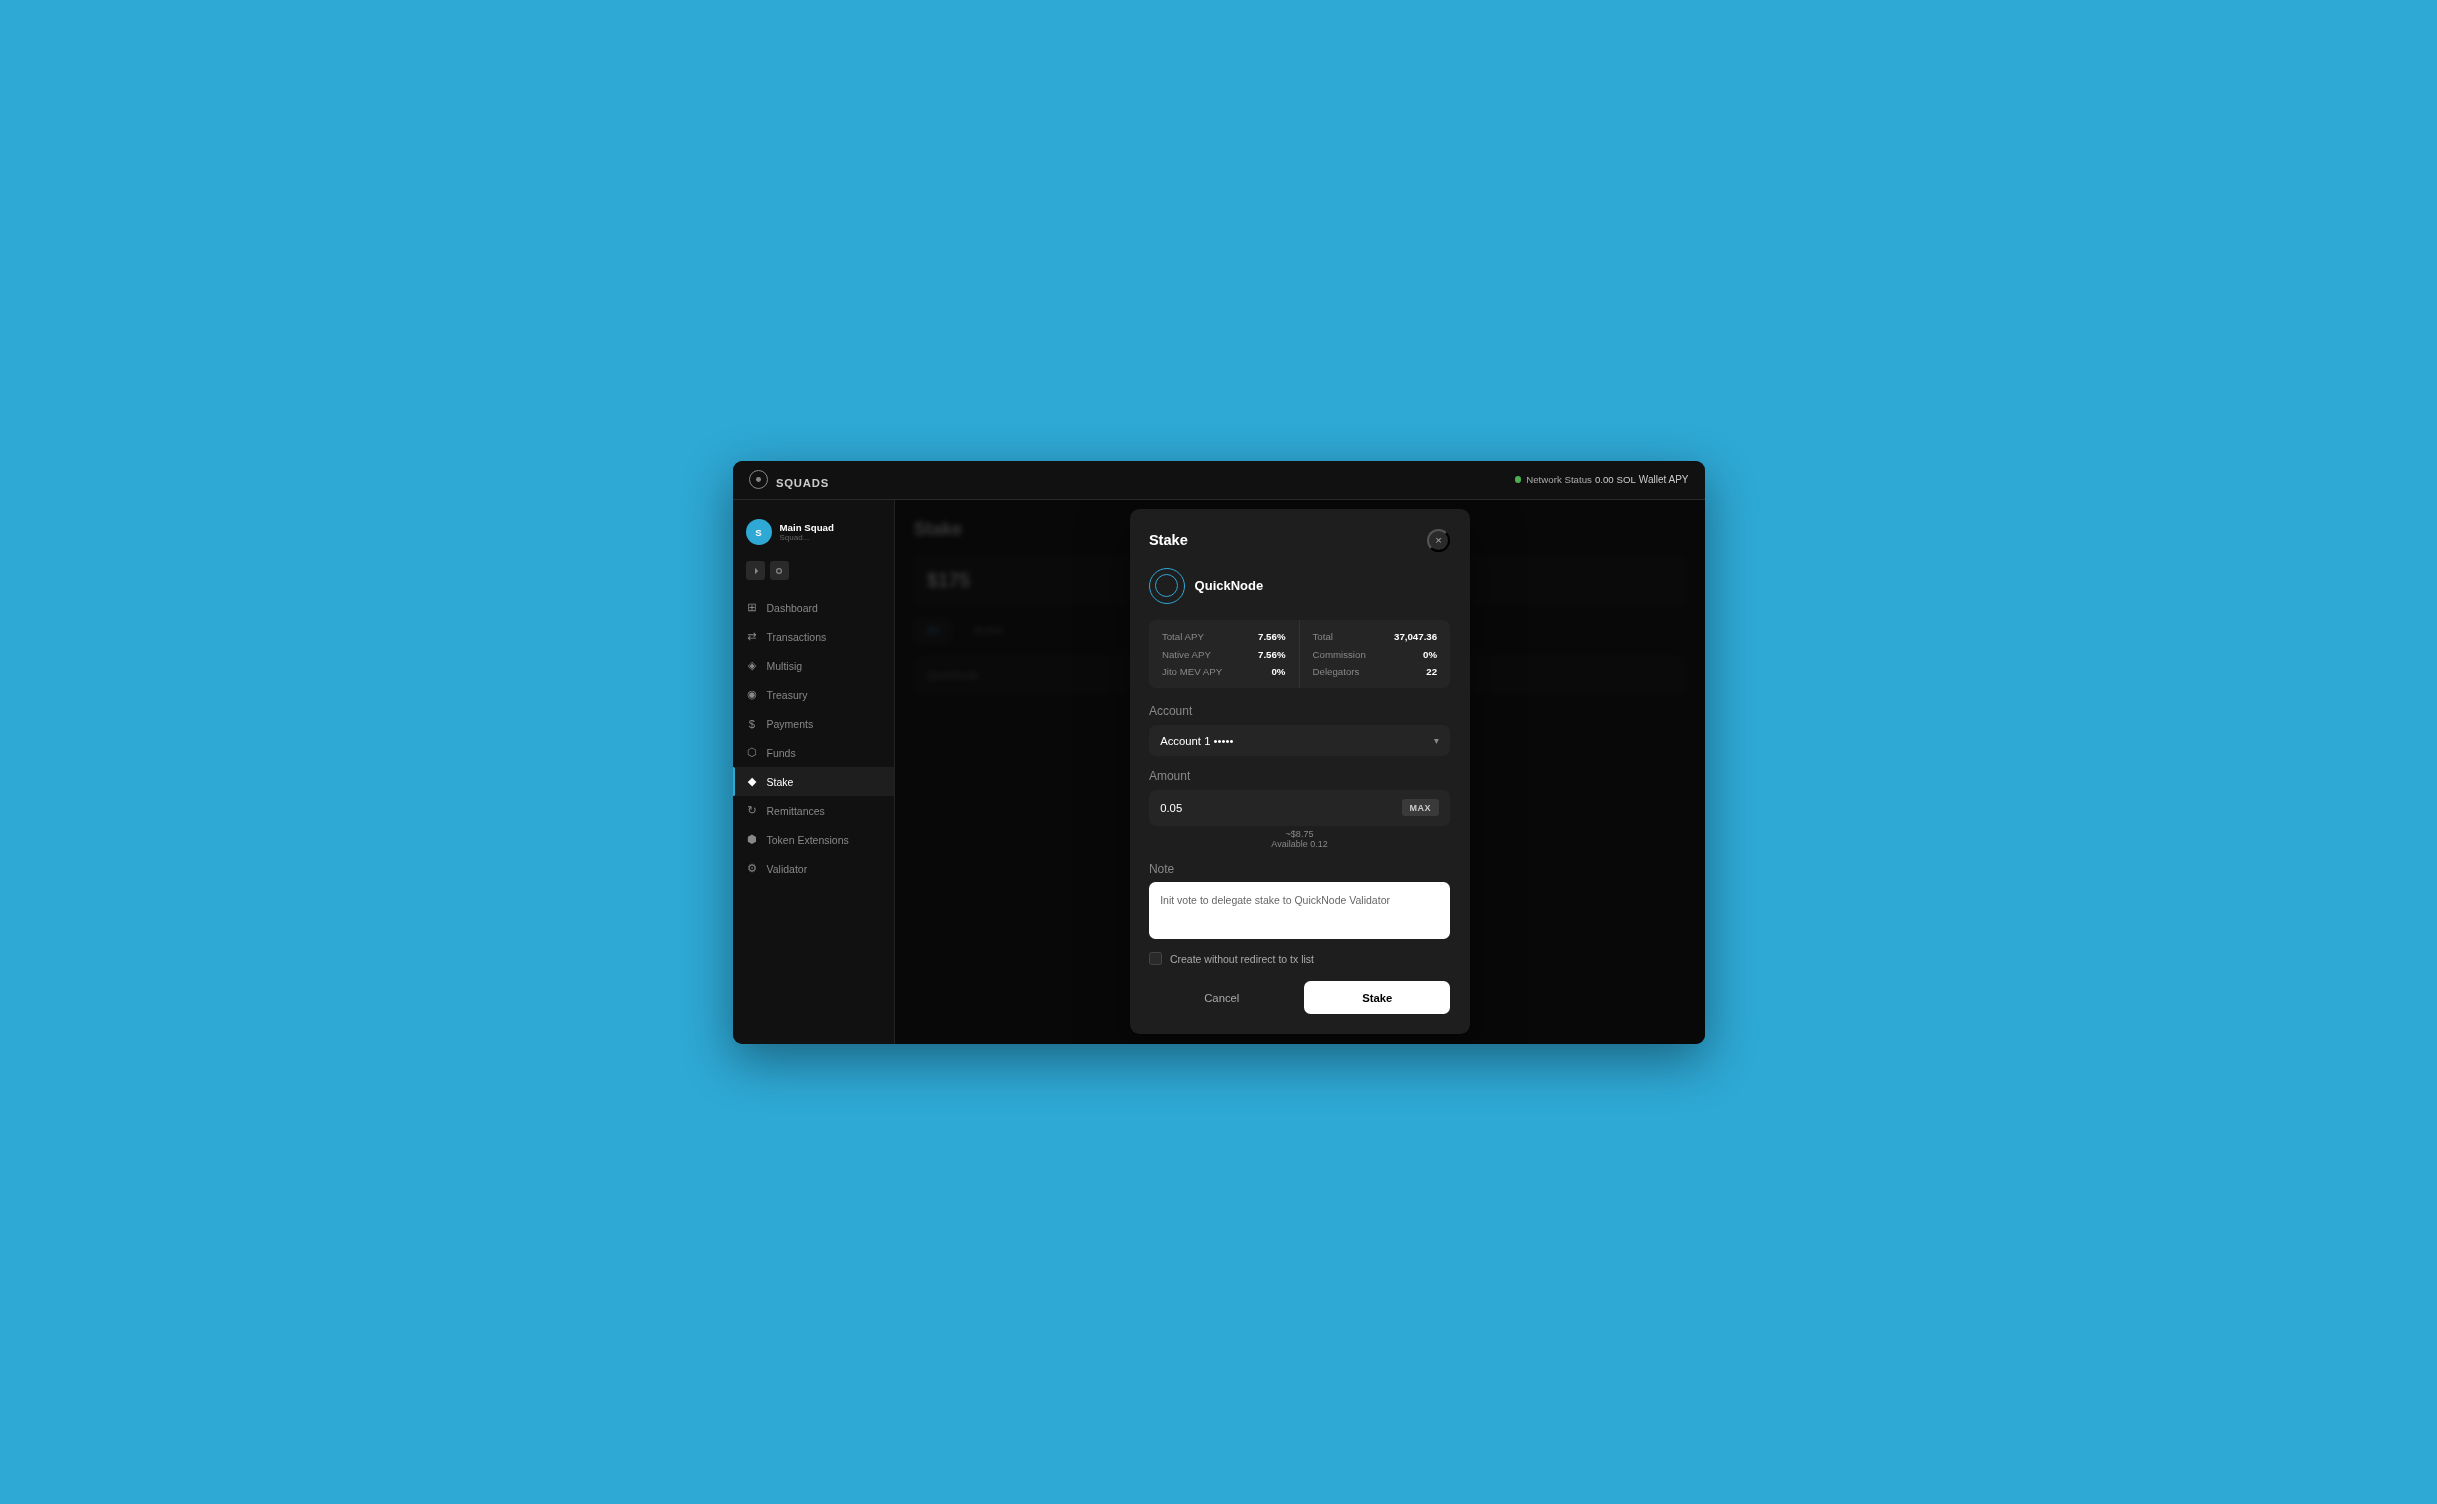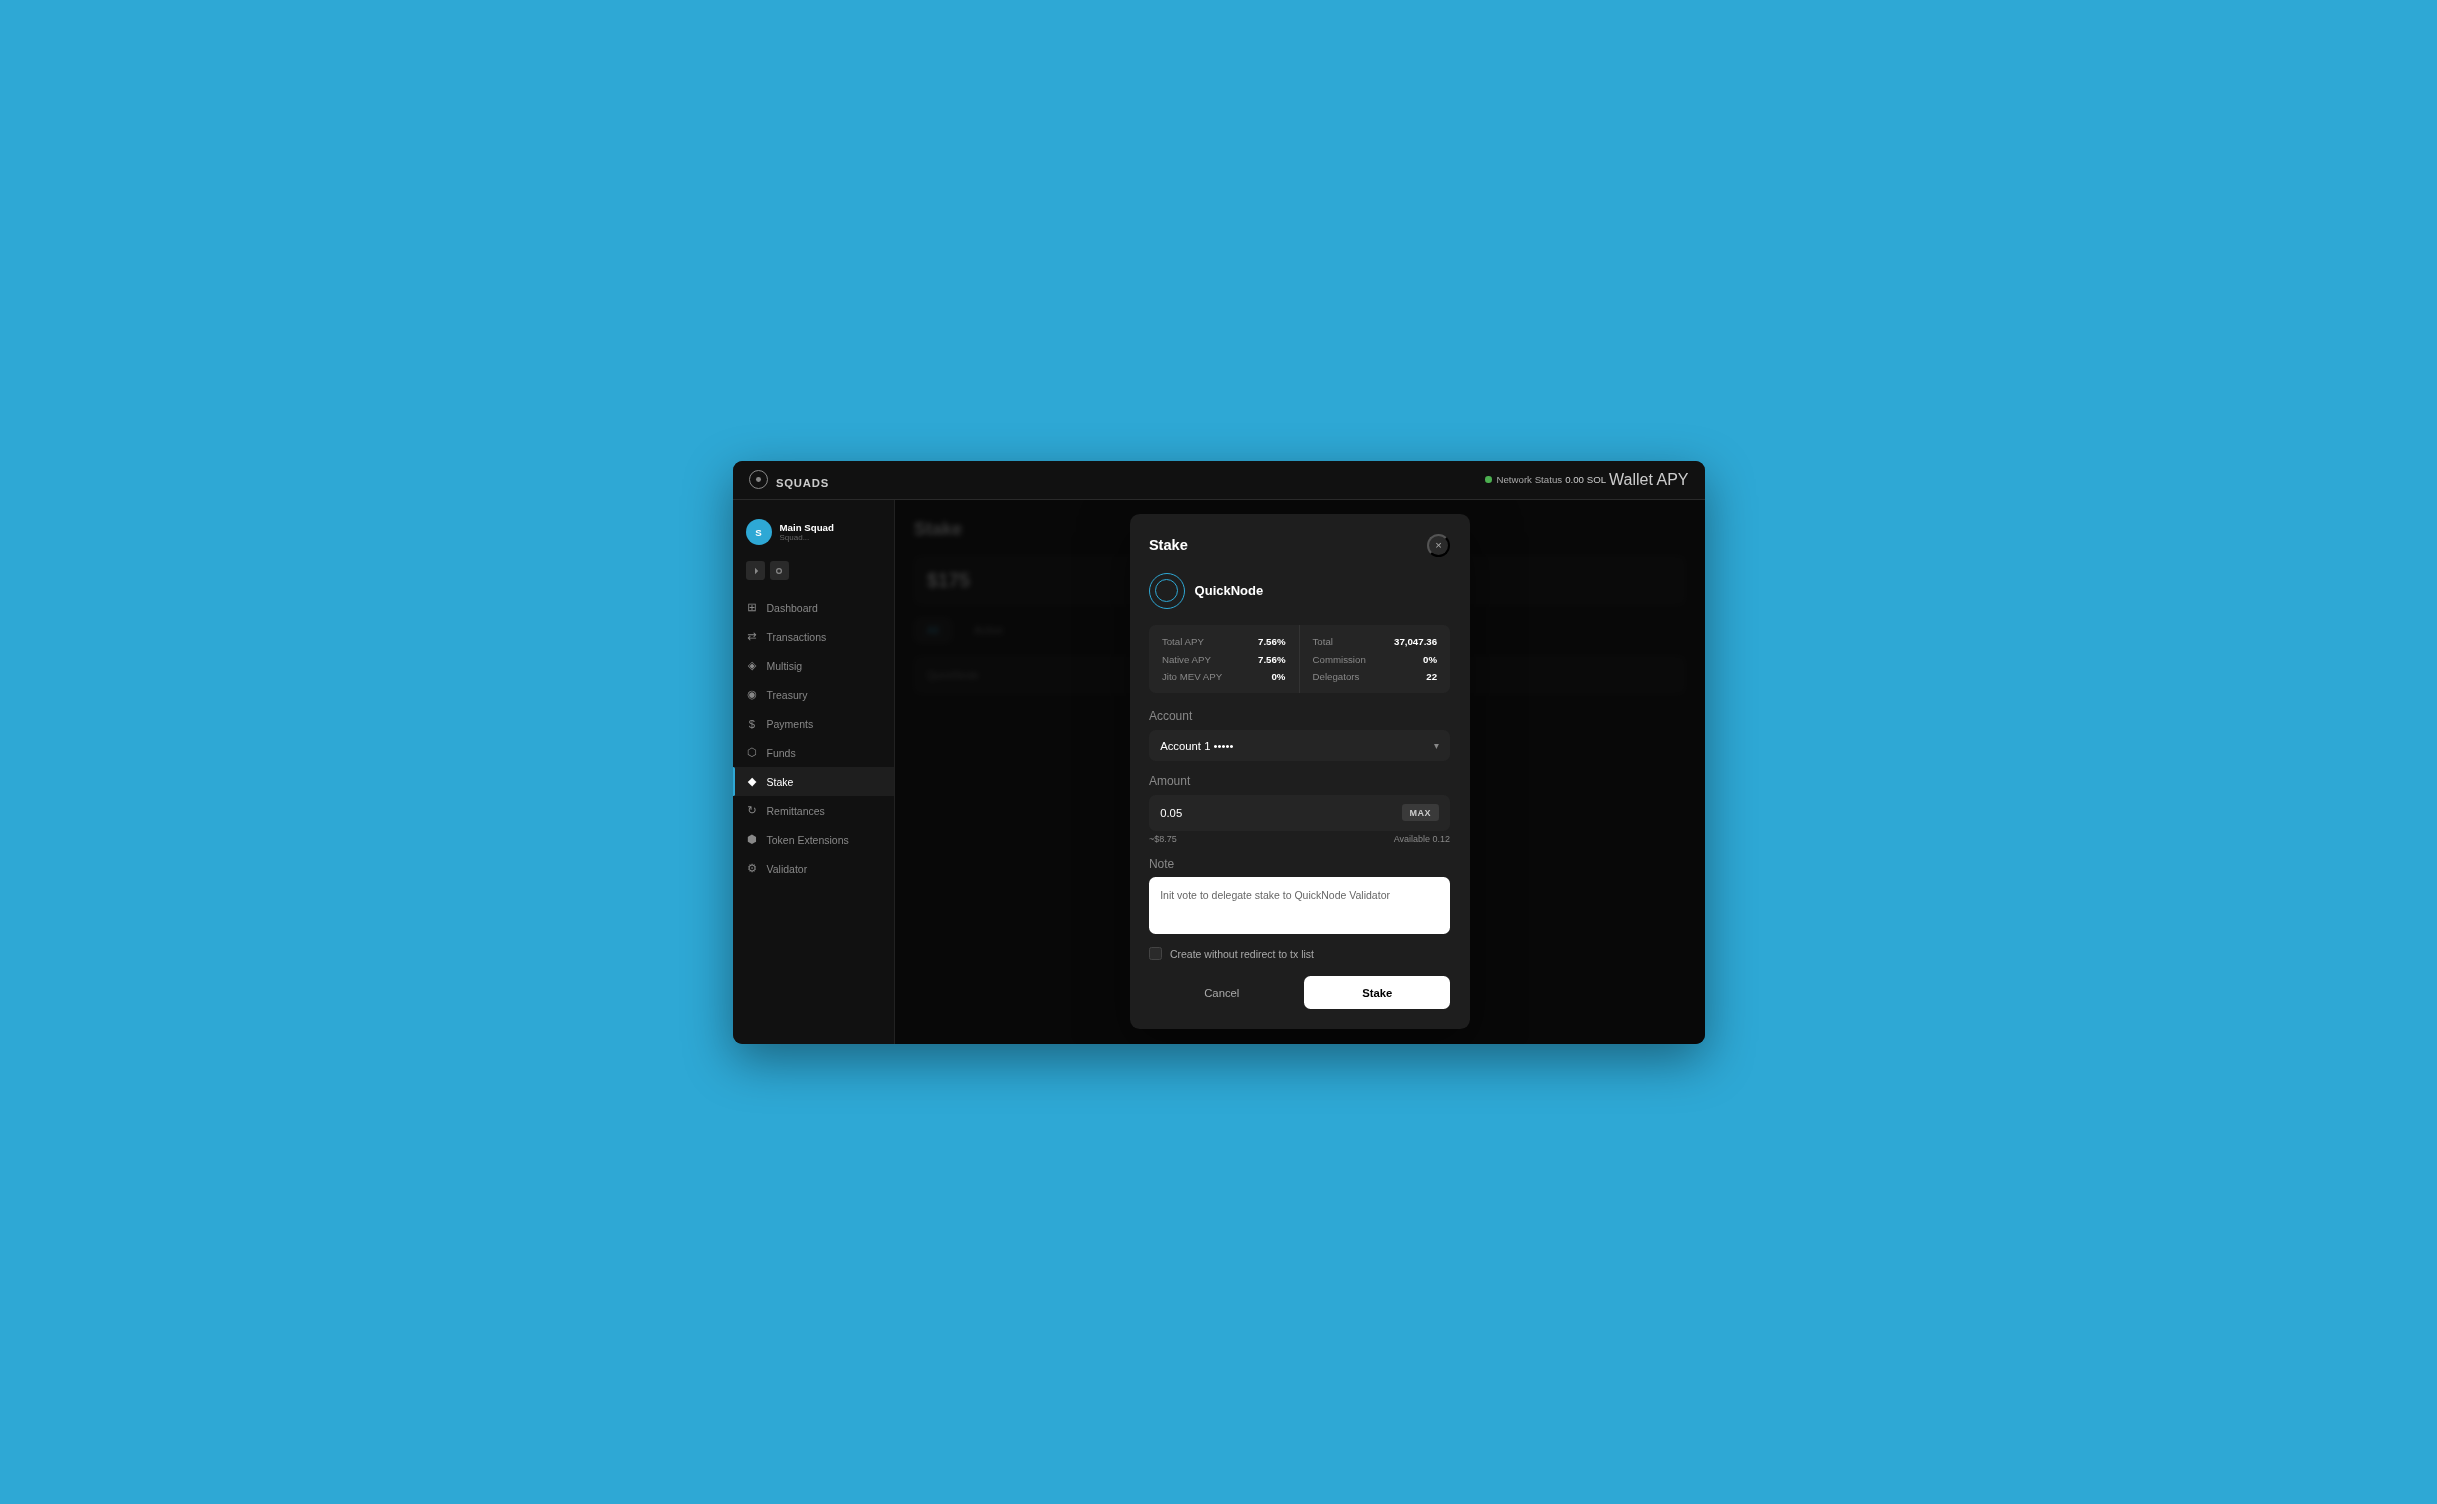--- a/index.html
+++ b/index.html
@@ -73,21 +73,21 @@
       height: 6.5px;
       background: #4caf50;
       border-radius: 50%;
     }
     .sol-balance {
       color: #ccc;
       font-size: 9.7px;
     }
     .wallet-info {
       color: #ccc;
-      font-size: 16px;
+      font-size: 10px;
       display: flex;
       align-items: center;
       gap: 3.2px;
     }
     
     .main-layout {
       display: flex;
       height: calc(100% - 39px);
       min-height: 544px;
     }
@@ -370,20 +370,21 @@
       border-radius: 3.2px;
       cursor: pointer;
       border: none;
       letter-spacing: 0.4px;
     }
     .amount-footer {
       display: flex;
       justify-content: space-between;
       align-items: center;
       margin-bottom: 13px;
+      flex-direction: column;
     }
     .amount-fiat {
       color: #888;
       font-size: 9px;
     }
     .amount-available {
       color: #888;
       font-size: 9px;
     }
     

